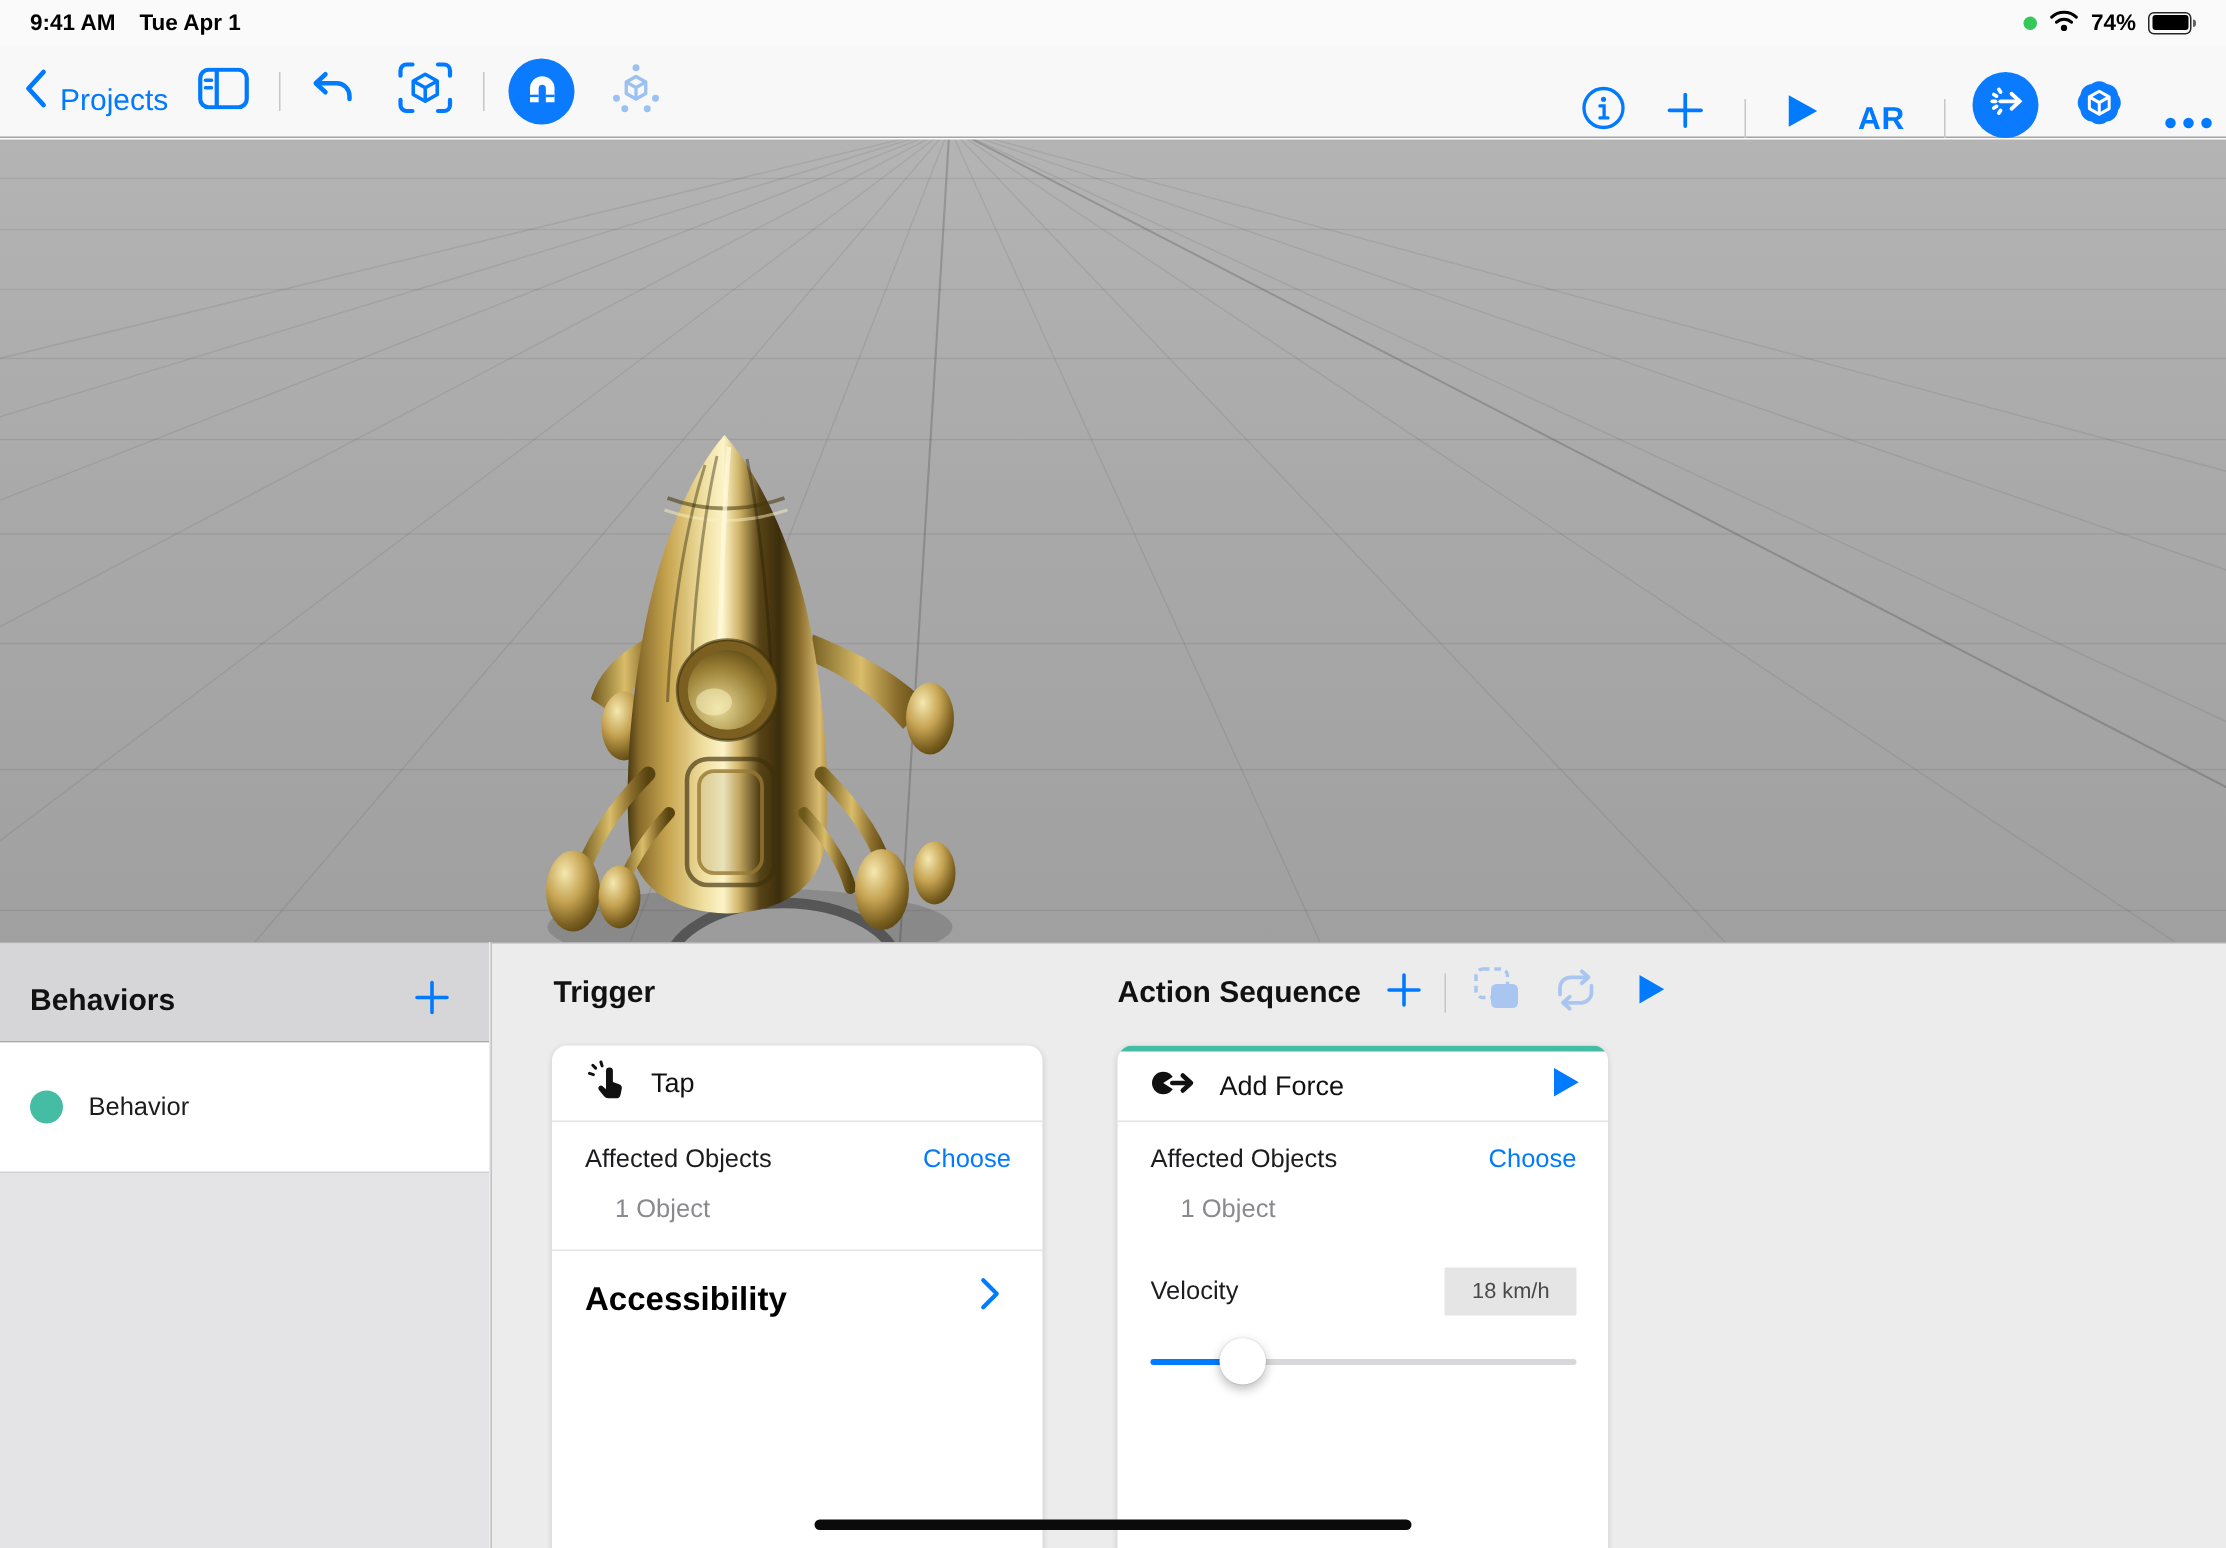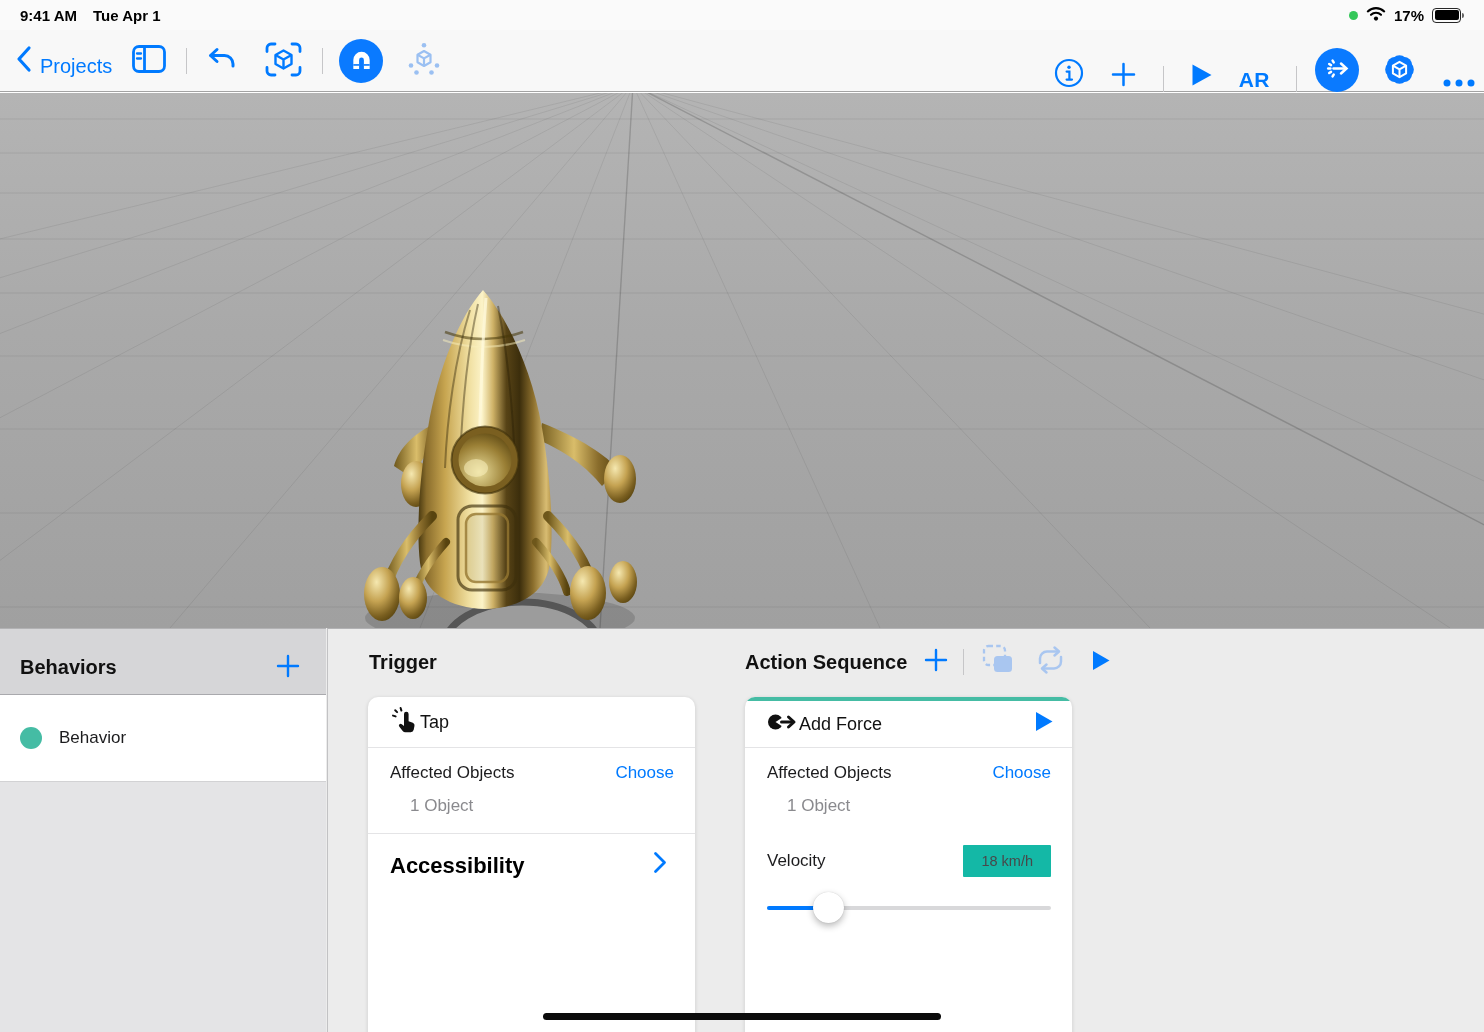--- a/index.html
+++ b/index.html
@@ -52,34 +52,34 @@
     border-top:1px solid #b2b2b4;border-left:1px solid #c2c2c4;box-sizing:border-box;}
   .trigger-title{position:absolute;left:41px;top:0;height:66px;display:flex;align-items:center;}
   .as-header{position:absolute;left:417px;top:0;height:66px;display:flex;align-items:center;}
   .as-header > *{margin-left:18px;} .as-header > :first-child{margin-left:0;}
   
   .card{position:absolute;top:68px;width:327px;height:430px;background:#fff;border-radius:10px;
     box-shadow:0 1px 4px rgba(0,0,0,.14);box-sizing:border-box;overflow:hidden;}
   .trigger-card{left:40px;}
   .force-card{left:417px;}
   .card-accent{height:4px;background:#45bca4;}
-  .row-main{height:50px;display:flex;align-items:center;padding:0 18px 0 22px;gap:0;
+  .row-main{height:50px;display:flex;align-items:center;padding:0 18px 0 22px;gap:14px;
     border-bottom:1px solid #e4e4e6;font-size:18px;color:#111;cursor:pointer;}
   .row-main .grow{flex:1;}
   .row-affected{padding:15px 21px 17px 22px;}
   .row-affected.lined{border-bottom:1px solid #e4e4e6;}
   .aff-top{display:flex;align-items:flex-start;justify-content:space-between;font-size:17px;color:#1c1c1e;}
   .choose{color:#007aff;cursor:pointer;}
   .obj-count{margin-top:13px;font-size:17px;color:#8a8a8e;margin-left:20px;}
   .row-access{display:flex;align-items:center;justify-content:space-between;
     padding:17px 28px 17px 22px;font-size:22px;font-weight:700;color:#000;cursor:pointer;}
   .velocity{padding:12px 21px 0 22px;}
   .vel-top{display:flex;align-items:center;justify-content:space-between;}
   .vel-label{font-size:17px;color:#1c1c1e;}
-  .vel-pill{background:#14b8a6;border-radius:1px;padding:8px 18px;font-size:14.5px;color:#48484a;cursor:pointer;}
+  .vel-pill{background:#e5e5e5;border-radius:1px;padding:8px 18px;font-size:14.5px;color:#48484a;cursor:pointer;}
   .slider{position:relative;height:34px;margin-top:14px;--sp:22%;}
   .vel-track{position:absolute;left:0;right:0;top:15px;height:4px;border-radius:2px;background:#d8d8da;cursor:pointer;}
   .vel-fill{position:absolute;left:0;top:15px;height:4px;border-radius:2px;background:#007aff;width:var(--sp);}
   .vel-thumb{position:absolute;top:1px;left:calc(var(--sp) - 16px);width:31px;height:31px;border-radius:50%;
     background:#fff;box-shadow:0 3px 7px rgba(0,0,0,.28),0 0 1px rgba(0,0,0,.2);cursor:pointer;}
   
   .home-indicator{position:absolute;left:543px;top:1013px;width:398px;height:7px;border-radius:4px;
     background:#0b0b0b;z-index:60;cursor:pointer;}
 </style>
 </head>
@@ -94,21 +94,21 @@
     <span class="rec-dot"></span>
     <span>
       <svg width="20" height="15" viewBox="0 0 20 15">
           <g stroke="#000" stroke-width="2.1" fill="none" stroke-linecap="round">
             <path d="M1.8 5.4 a12 12 0 0 1 16.4 0"></path>
             <path d="M5 8.8 a7.3 7.3 0 0 1 10 0"></path>
           </g>
           <circle cx="10" cy="12.6" r="2.1" fill="#000"></circle>
         </svg>
     </span>
-    <span>17%</span>
+    <span>74%</span>
     <span style="display:flex;align-items:center;">
       <span class="batt">
           <span class="batt-fill"></span>
         </span>
         <span class="batt-tip"></span>
     </span>
   </div>
 </div>
 
 <div class="toolbar">

